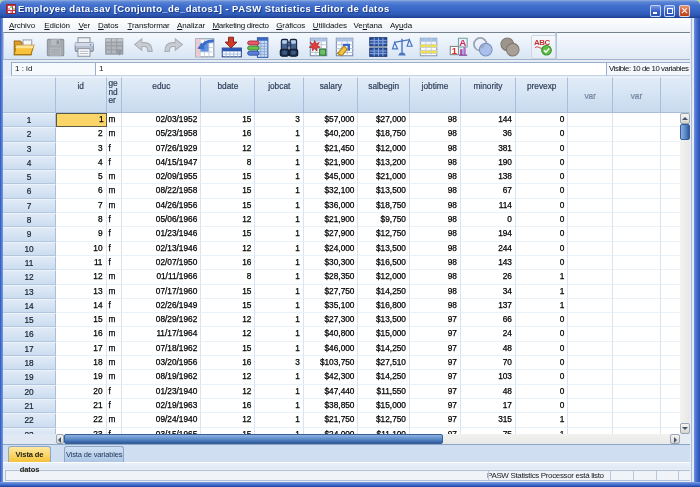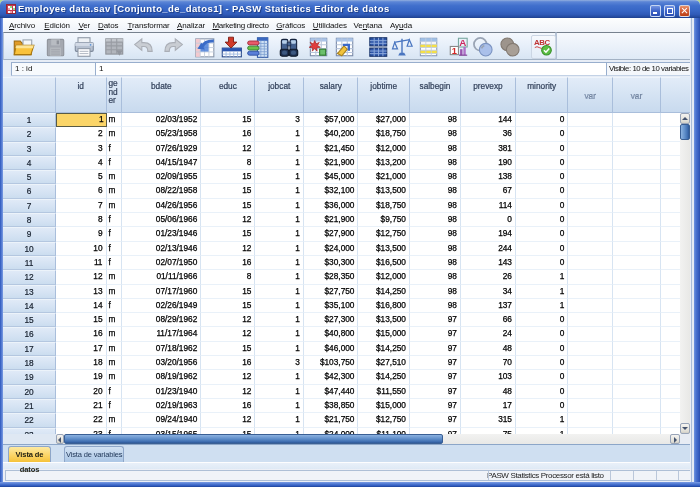--- a/index.html
+++ b/index.html
@@ -240,28 +240,28 @@
     </div>
  <div id="crow">
   <div class="cbox" id="cb1">1 : id</div>
   <div class="cbox" id="cb2">1</div>
   <div class="cbox" id="cb3">Visible: 10 de 10 variables</div>
  </div>
  <div id="grid">
       <div class="h"></div>
       <div class="h" style="padding-top:3px">id</div>
       <div class="h" style="text-align:left;padding-left:2px;line-height:8.5px;padding-top:1px;">ge<br>nd<br>er</div>
+      <div class="h" style="padding-top:3px">educ</div>
       <div class="h" style="padding-top:3px">bdate</div>
-      <div class="h" style="padding-top:3px">educ</div>
       <div class="h" style="padding-top:3px">jobcat</div>
       <div class="h" style="padding-top:3px">salary</div>
+      <div class="h" style="padding-top:3px">salbegin</div>
       <div class="h" style="padding-top:3px">jobtime</div>
-      <div class="h" style="padding-top:3px">salbegin</div>
+      <div class="h" style="padding-top:3px">minority</div>
       <div class="h" style="padding-top:3px">prevexp</div>
-      <div class="h" style="padding-top:3px">minority</div>
       <div class="h varh" style="padding-top:13px">var</div>
       <div class="h varh" style="padding-top:13px">var</div>
       <div class="h" style="border-right:none"></div>
       <div class="rn">1</div>
       <div class="d sel">1</div>
       <div class="d dl">m</div>
       <div class="d">02/03/1952</div>
       <div class="d">15</div>
       <div class="d">3</div>
       <div class="d">$57,000</div>

